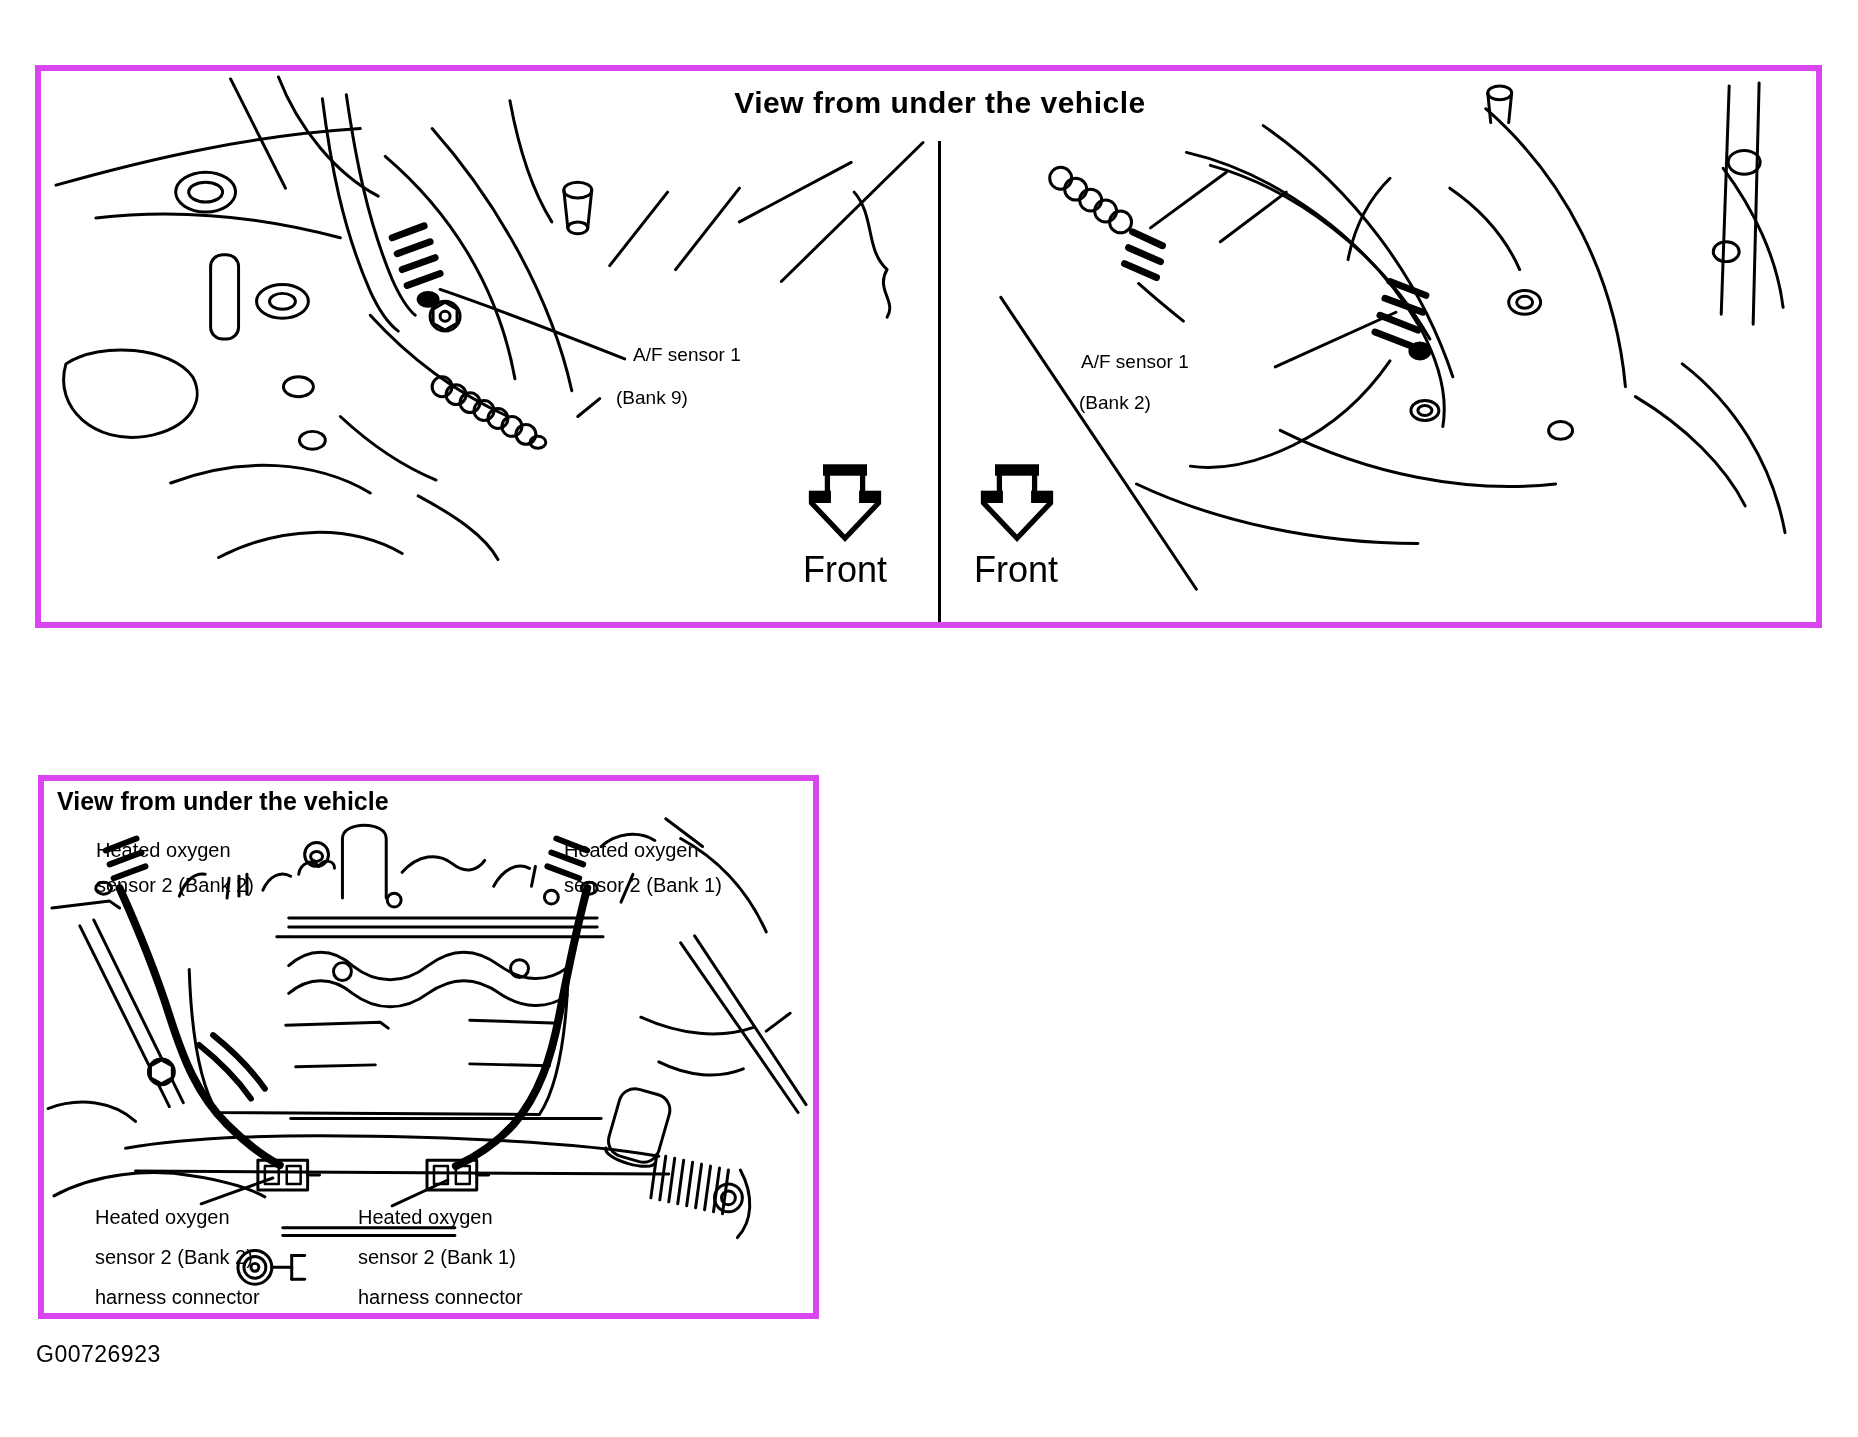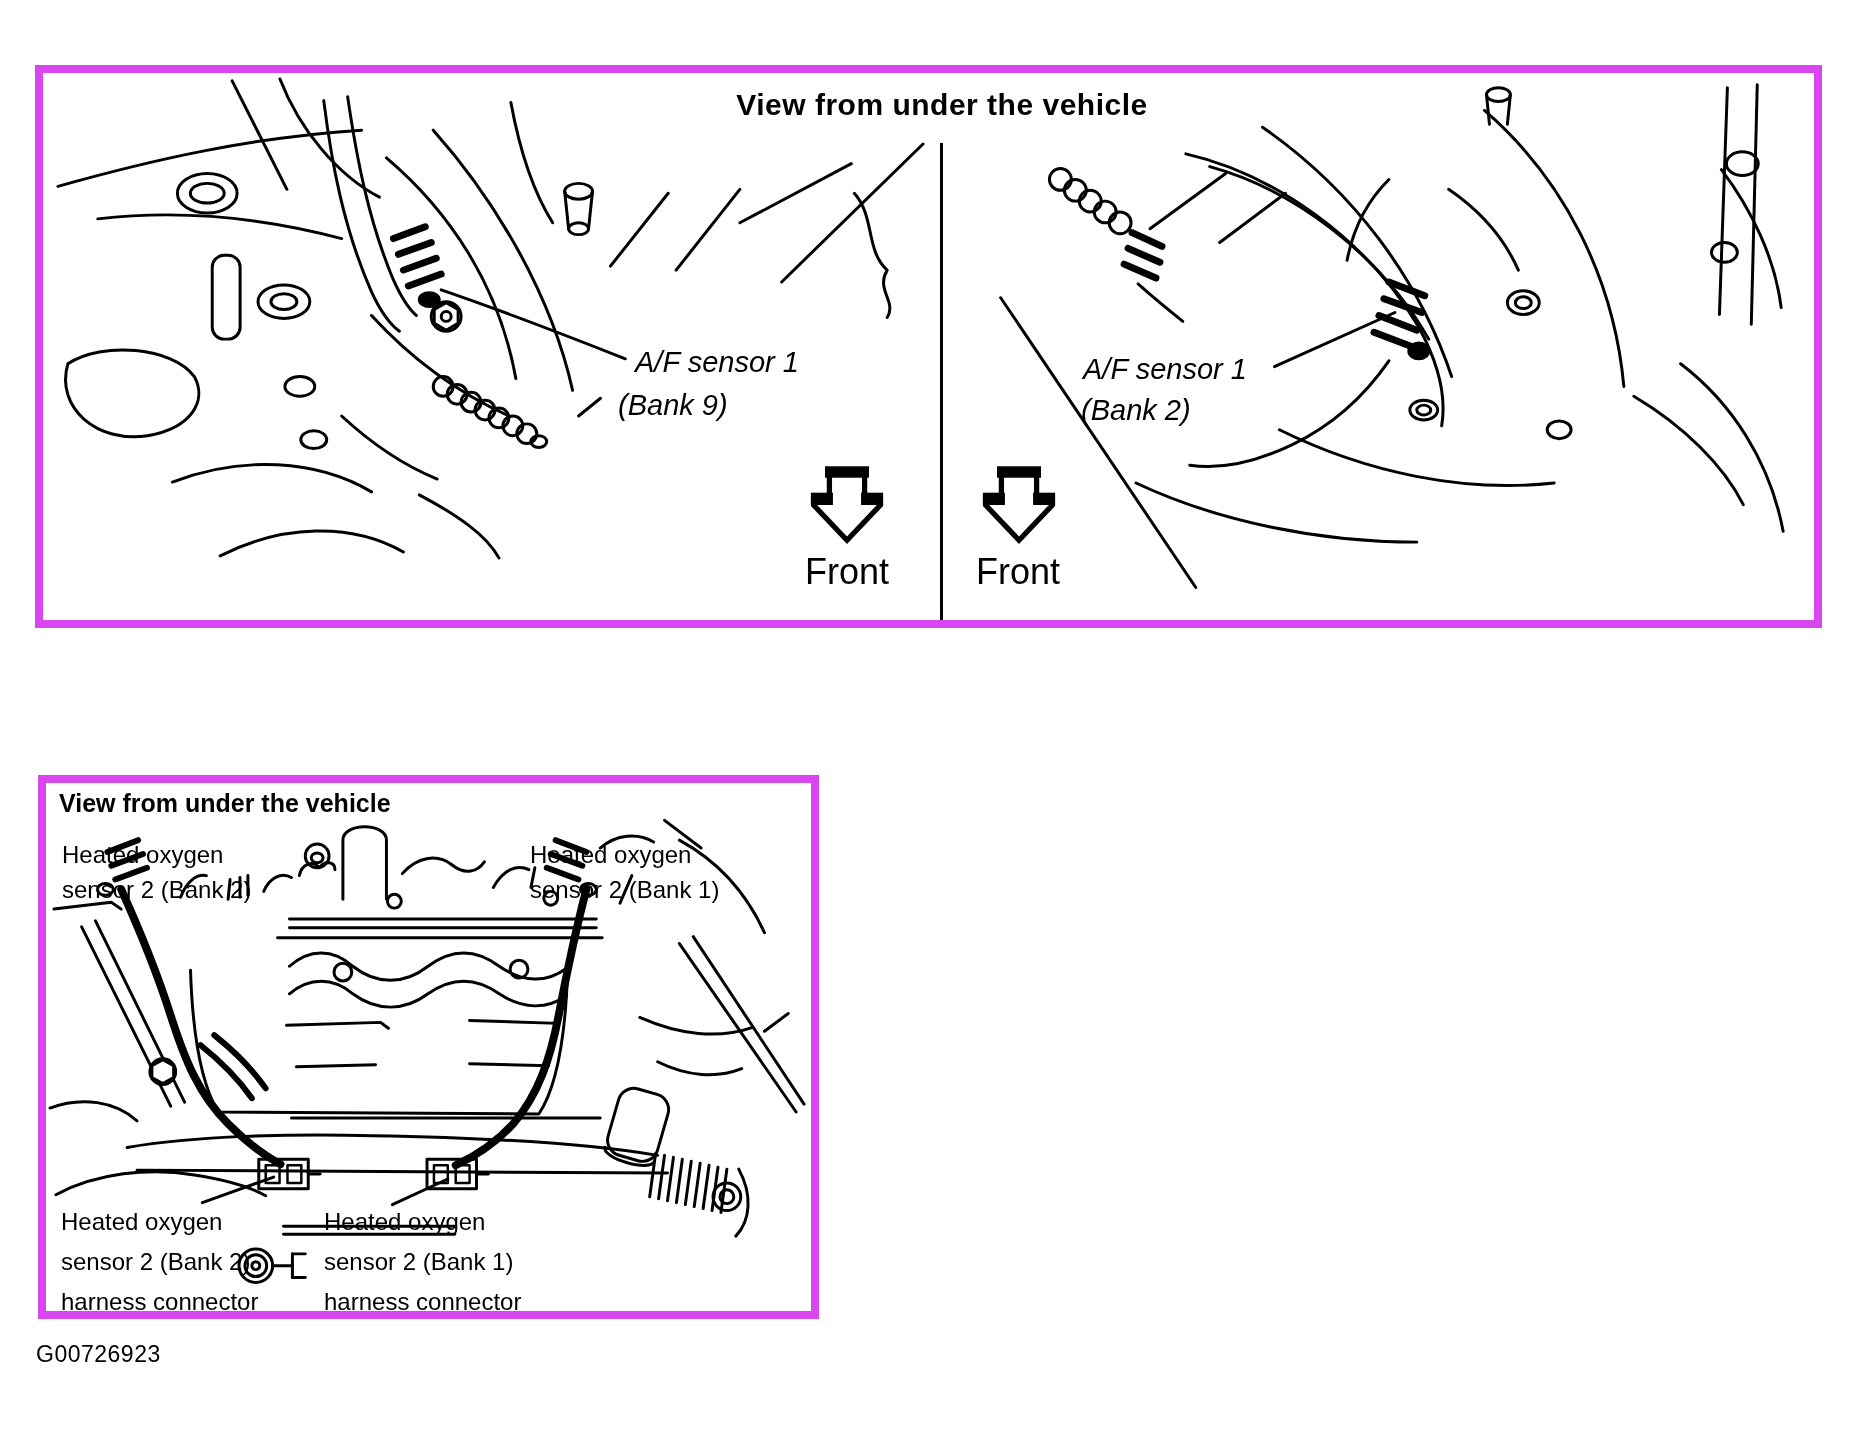--- a/index.html
+++ b/index.html
@@ -5,44 +5,44 @@
   html,body{margin:0;padding:0;background:#ffffff;}
   body{
     position:relative;
     width:1858px;height:1437px;
     font-family:"Liberation Sans", sans-serif;
     color:#000;
     overflow:hidden;
   }
   .panel{
     position:absolute;
-    border:8px solid #d946ef;
+    border:6px solid #d946ef;
     box-sizing:border-box;
     background:#fff;
   }
   #top-panel{left:35px;top:65px;width:1787px;height:563px;}
   #bottom-panel{left:38px;top:775px;width:781px;height:544px;}
   .art{position:absolute;left:0;top:0;width:100%;height:100%;}
   .lbl{position:absolute;white-space:nowrap;line-height:1.05;}
   .panel-title{font-weight:bold;}
   #top-title{left:899px;top:16px;transform:translateX(-50%);font-size:30px;letter-spacing:.5px;}
   #divider{position:absolute;left:897px;top:70px;width:3px;bottom:0;background:#000;}
-  .sensor-lbl{font-size:29px;font-style:italic;}
+  .sensor-lbl{font-size:19px;}
   .front-lbl{font-size:36px;}
   #af1-l1{left:592px;top:274px;}
   #af1-l2{left:575px;top:317px;}
   #af2-l1{left:1040px;top:281px;}
   #af2-l2{left:1038px;top:322px;}
   .front-arrow{position:absolute;width:80px;height:88px;}
   #front-arrow-left{left:764px;top:388px;}
   #front-lbl-left{left:762px;top:480px;}
   #front-arrow-right{left:936px;top:388px;}
   #front-lbl-right{left:933px;top:480px;}
   #bottom-title{left:13px;top:7px;font-size:25px;}
-  .b-lbl{font-size:24px;}
+  .b-lbl{font-size:20px;margin-left:36px;}
   #ho-tl-1{left:16px;top:59px;}  #ho-tl-2{left:16px;top:94px;}
   #ho-tr-1{left:484px;top:59px;} #ho-tr-2{left:484px;top:94px;}
   #ho-bl-1{left:15px;top:426px;} #ho-bl-2{left:15px;top:466px;} #ho-bl-3{left:15px;top:506px;}
   #ho-bm-1{left:278px;top:426px;} #ho-bm-2{left:278px;top:466px;} #ho-bm-3{left:278px;top:506px;}
   #figure-id{position:absolute;left:36px;top:1341px;font-size:23px;letter-spacing:.5px;}
   svg{display:block;}
   .ink{stroke:#000;fill:none;stroke-width:3;stroke-linecap:round;stroke-linejoin:round;}
   .thick{stroke-width:7;}
   .cable{stroke-width:8;}
 </style>

